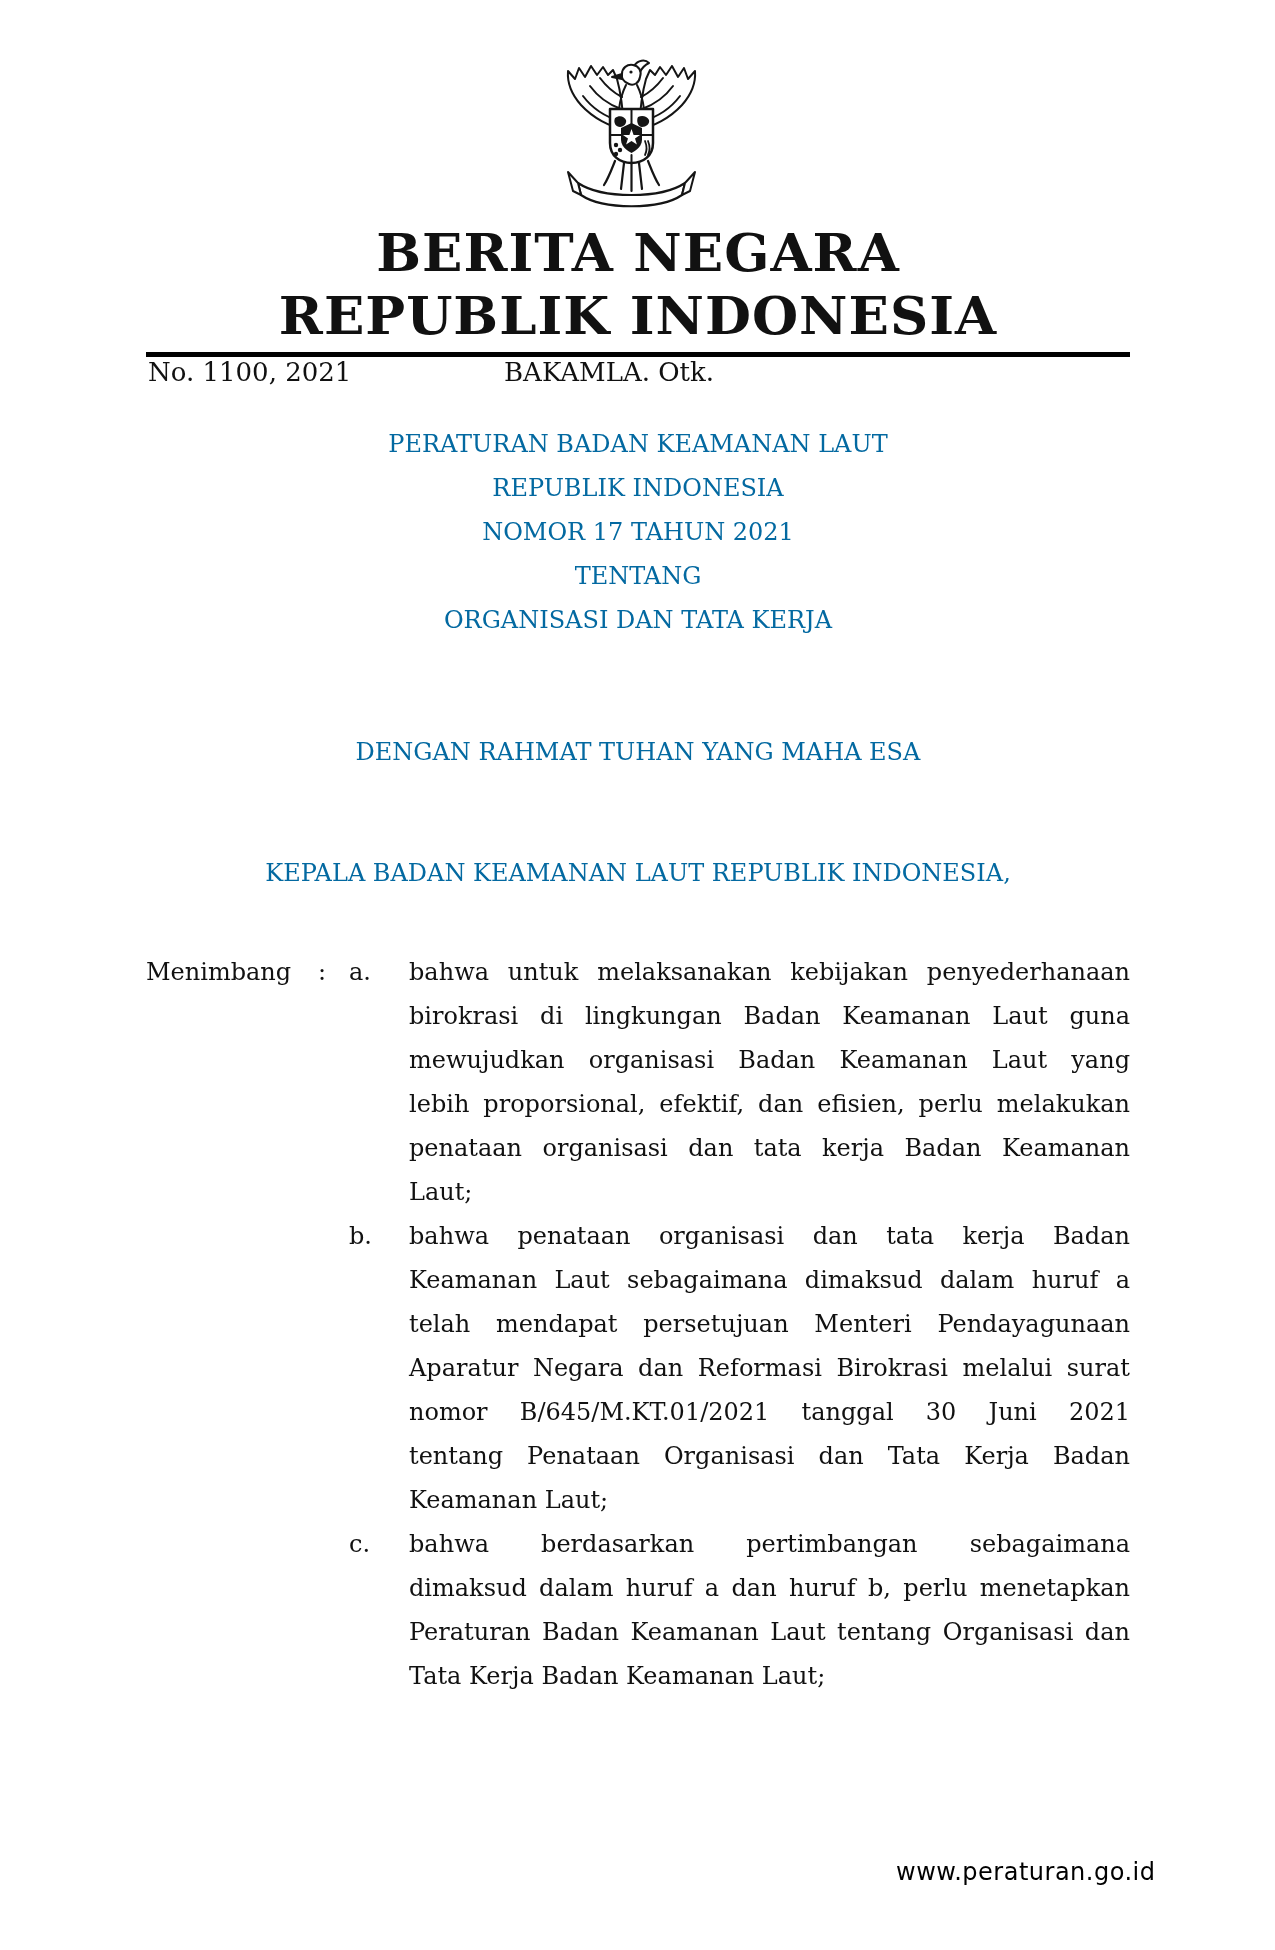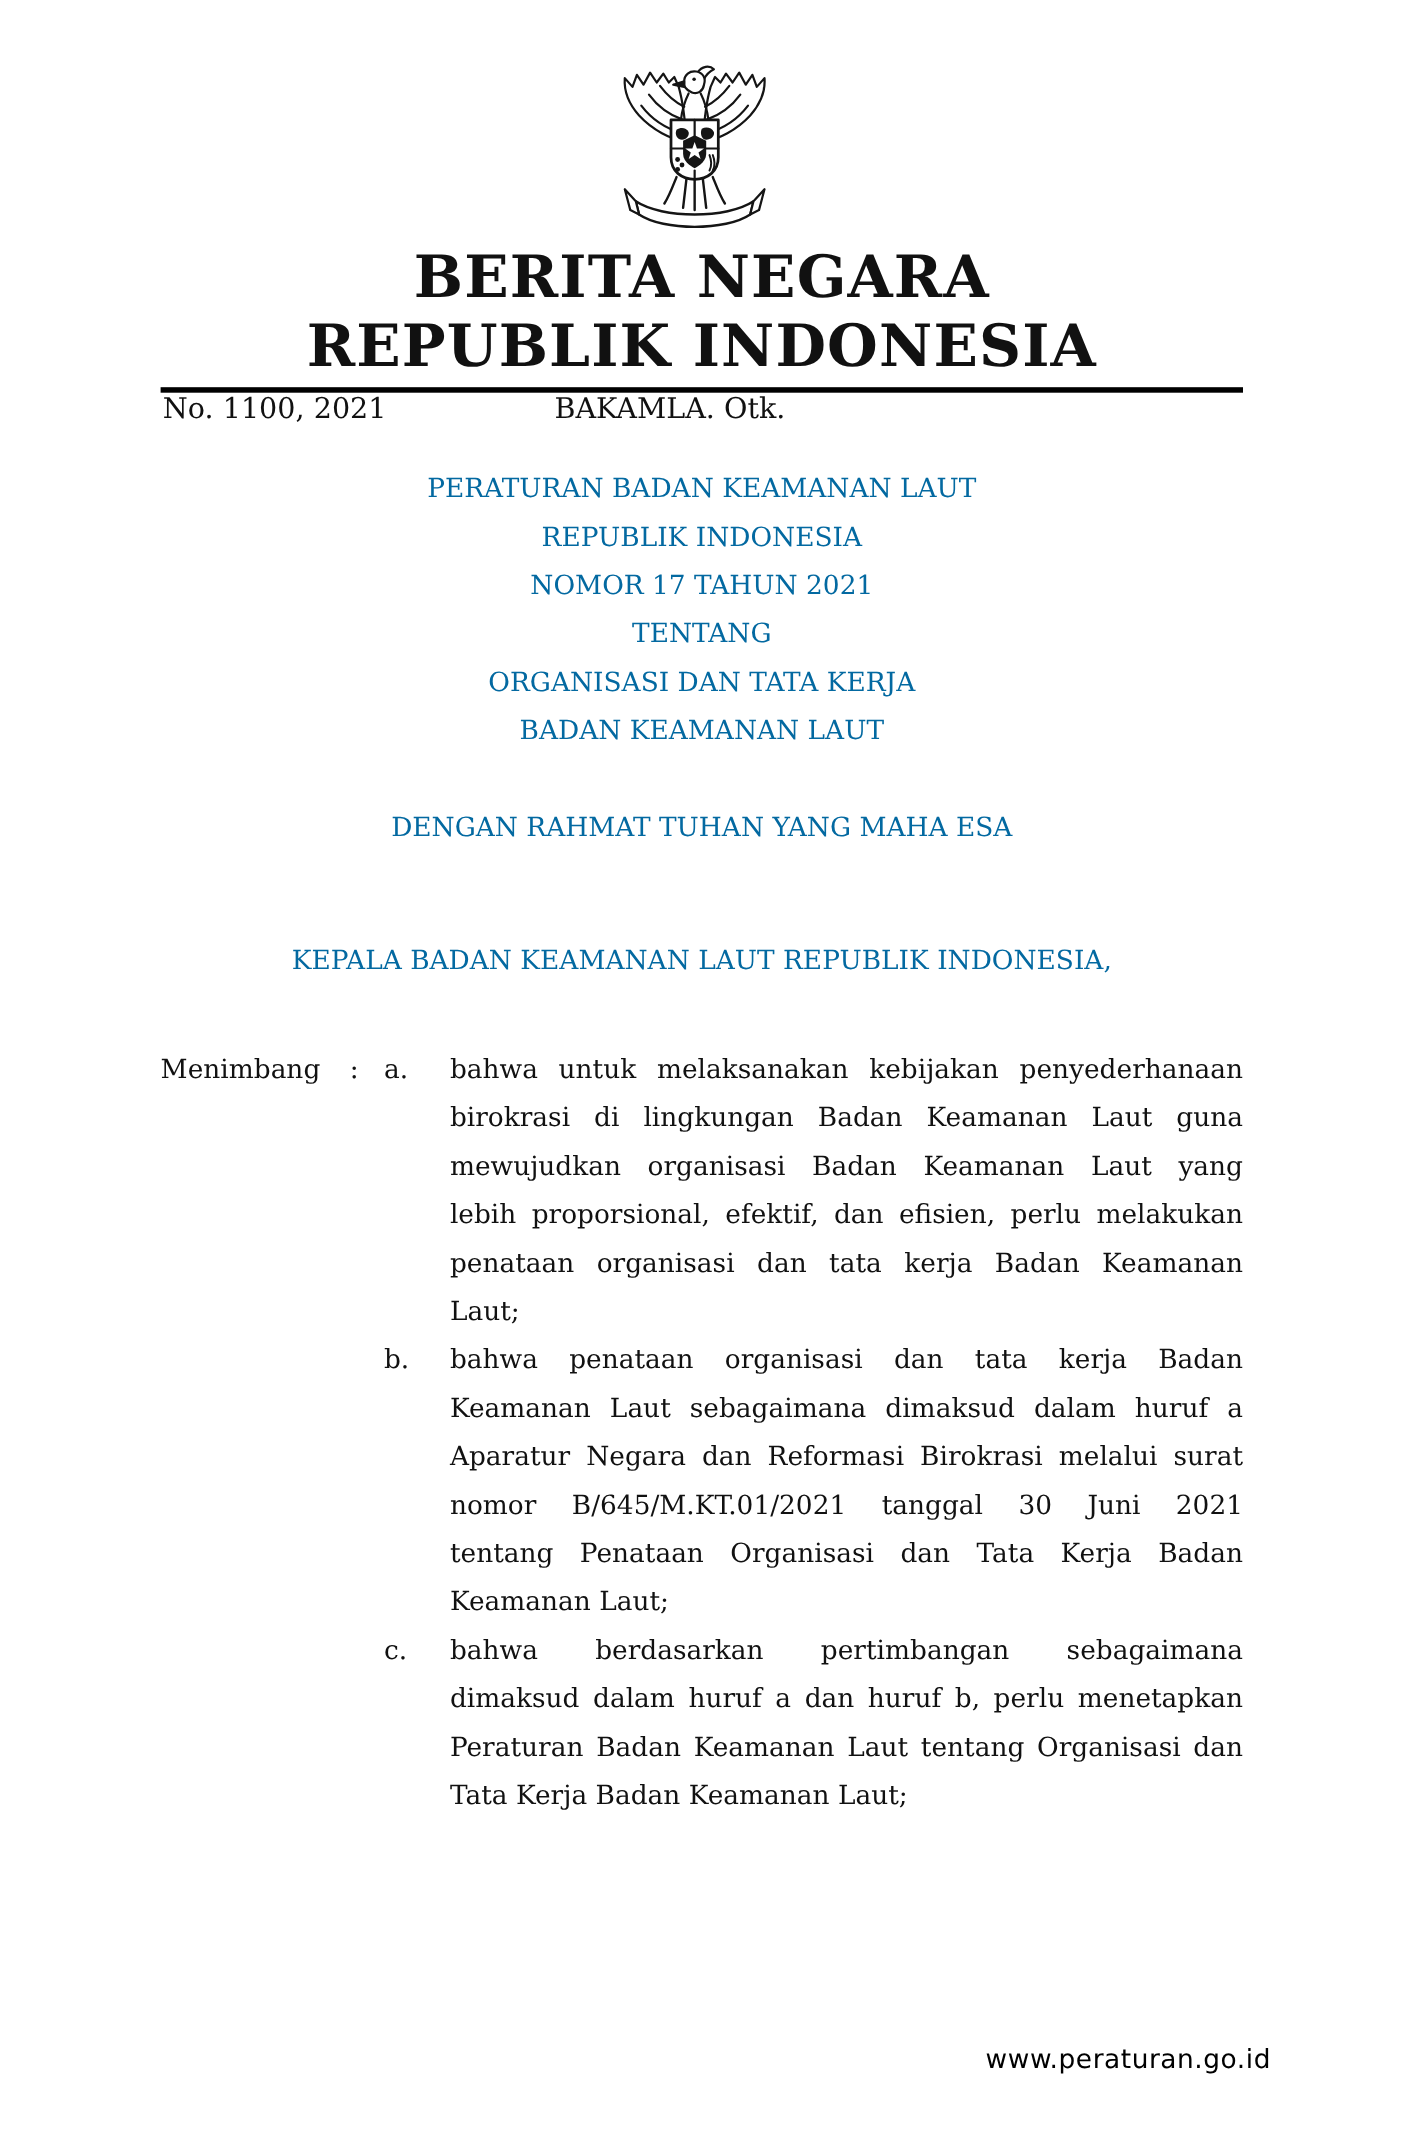--- a/index.html
+++ b/index.html
@@ -118,21 +118,20 @@
     <span class="issue-number">No. 1100, 2021</span>
     <span class="issue-subject">BAKAMLA. Otk.</span>
   </div>
 
   <div class="centerblock doc-title" id="doc-title-lines">
       <div>PERATURAN BADAN KEAMANAN LAUT</div>
       <div>REPUBLIK INDONESIA</div>
       <div>NOMOR 17 TAHUN 2021</div>
       <div>TENTANG</div>
       <div>ORGANISASI DAN TATA KERJA</div>
-      <div>BADAN KEAMANAN LAUT</div>
     </div>
 
   <div class="centerblock motto">DENGAN RAHMAT TUHAN YANG MAHA ESA</div>
 
   <div class="centerblock official">KEPALA BADAN KEAMANAN LAUT REPUBLIK INDONESIA,</div>
 
   <div class="considerations">
     <div class="c-label">Menimbang</div>
     <div class="c-colon">:</div>
     <div class="c-items" id="c-items">
@@ -145,20 +144,21 @@
             <div class="jline">lebih proporsional, efektif, dan efisien, perlu melakukan</div>
             <div class="jline">penataan organisasi dan tata kerja Badan Keamanan</div>
             <div class="jline last">Laut;</div>
           </div>
         </div>
         <div class="c-item">
           <div class="i-letter">b.</div>
           <div class="i-text">
             <div class="jline">bahwa penataan organisasi dan tata kerja Badan</div>
             <div class="jline">Keamanan Laut sebagaimana dimaksud dalam huruf a</div>
+            <div class="jline">telah mendapat persetujuan Menteri Pendayagunaan</div>
             <div class="jline">Aparatur Negara dan Reformasi Birokrasi melalui surat</div>
             <div class="jline">nomor B/645/M.KT.01/2021 tanggal 30 Juni 2021</div>
             <div class="jline">tentang Penataan Organisasi dan Tata Kerja Badan</div>
             <div class="jline last">Keamanan Laut;</div>
           </div>
         </div>
         <div class="c-item">
           <div class="i-letter">c.</div>
           <div class="i-text">
             <div class="jline">bahwa berdasarkan pertimbangan sebagaimana</div>

